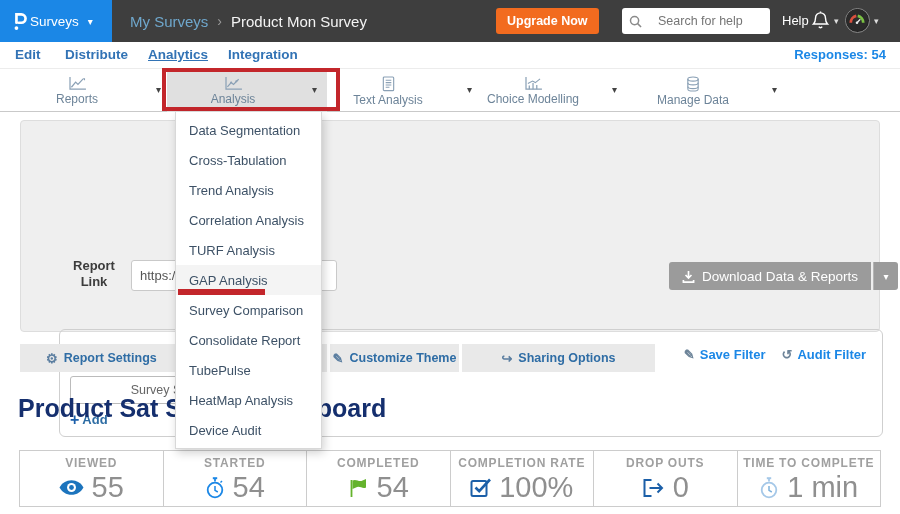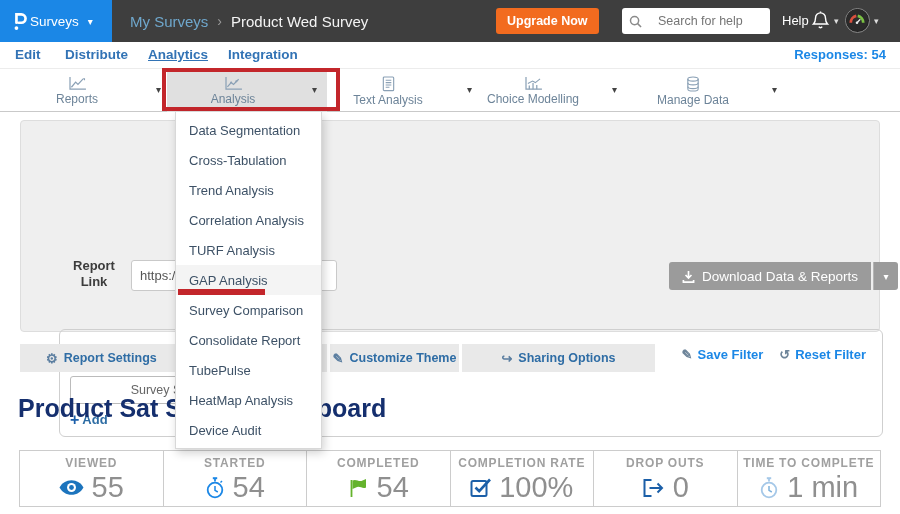--- a/index.html
+++ b/index.html
@@ -126,21 +126,21 @@
           <path d="M5 14 V4.5 h5.5 a4.75 4.75 0 0 1 0 9.5 H7.5" stroke="#fff" stroke-width="3" fill="none" stroke-linecap="round"></path>
           <circle cx="5" cy="20" r="2.1" fill="#fff"></circle>
         </svg>
       </span>
       <span class="logo-menu-label">Surveys</span>
       <span class="logo-caret">▾</span>
     </div>
     <div class="breadcrumb">
       <span class="crumb-parent">My Surveys</span>
       <span class="crumb-sep">›</span>
-      <span class="crumb-current">Product Wed Survey</span>
+      <span class="crumb-current">Product Mon Survey</span>
     </div>
     <button class="upgrade-btn">Upgrade Now</button>
     <div class="search-box">
       <span>
         <svg width="13" height="13" viewBox="0 0 14 14">
             <circle cx="6" cy="6" r="4.4" fill="none" stroke="#8a8a8a" stroke-width="1.6"></circle>
             <line x1="9.3" y1="9.3" x2="13" y2="13" stroke="#8a8a8a" stroke-width="1.6"></line>
           </svg>
       </span>
       <input type="text" placeholder="Search for help" style="">
@@ -275,21 +275,21 @@
         <span class="filter-title">Filter Data</span>
         <span class="help-badge">?</span>
       </div>
       <div class="filter-actions">
         <span class="filter-action">
           <span class="act-icon">✎</span>
           <span>Save Filter</span>
         </span>
         <span class="filter-action">
           <span class="act-icon">↺</span>
-          <span>Reset Filter</span>
+          <span>Audit Filter</span>
         </span>
       </div>
       <div class="status-select">
         <span class="sel-text">Survey Status</span>
         <span class="sel-caret">▾</span>
       </div>
       <div class="add-link">
         <span class="add-plus">+</span>
         <span class="add-text">Add</span>
       </div>

